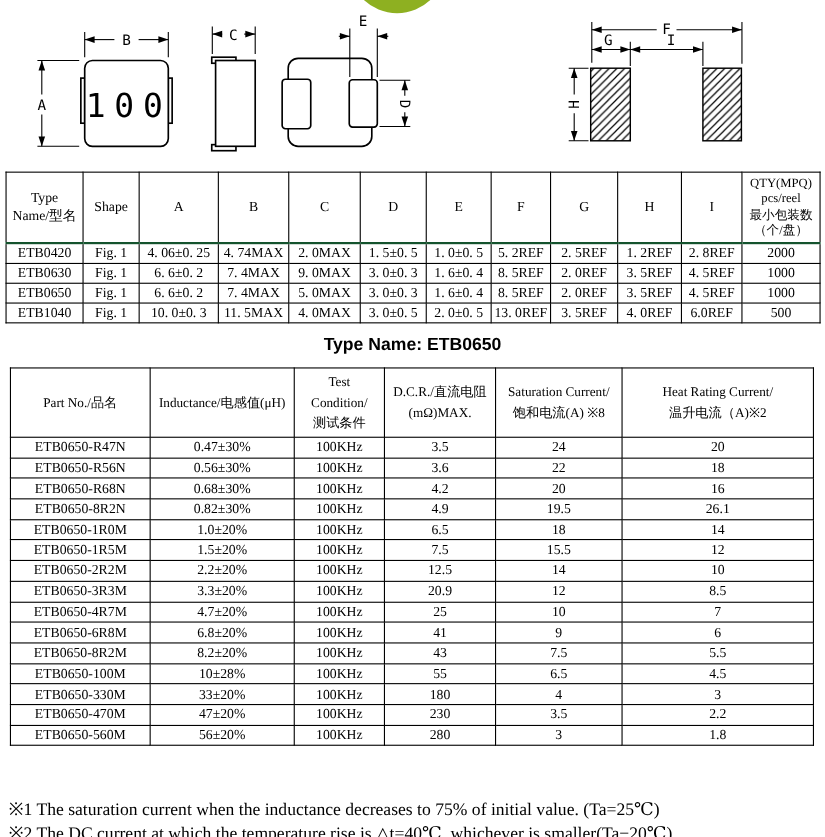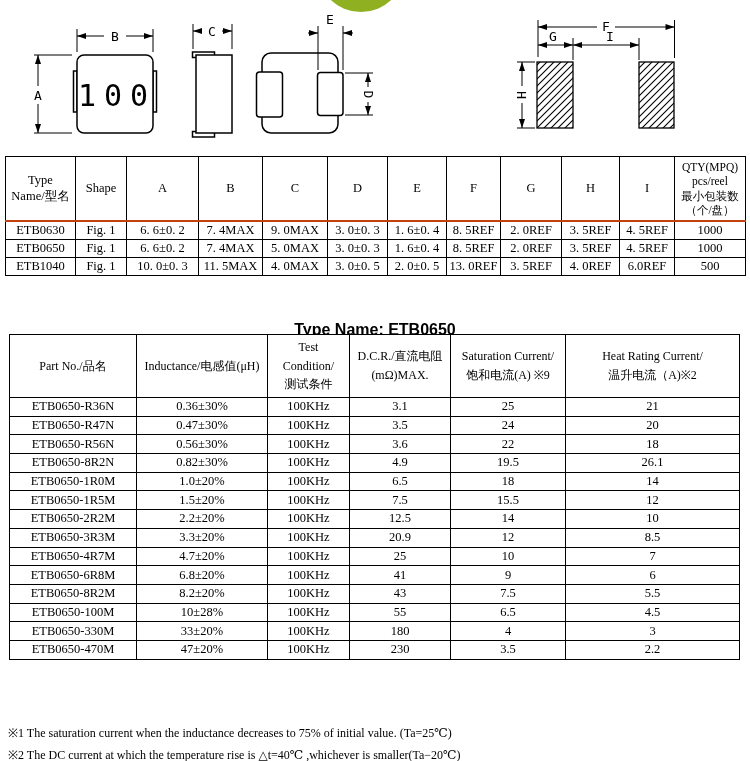--- a/index.html
+++ b/index.html
@@ -8,28 +8,28 @@
   .logo{position:absolute;left:317px;top:-76px;width:88px;height:88px;border-radius:50%;background:#8eb021;}
   svg.drawings{position:absolute;left:0;top:0;}
   svg .part{fill:#ffffff;stroke:#000;stroke-width:1.5;}
   svg .pad{stroke:#000;stroke-width:1.3;}
   svg .dim{stroke:#000;stroke-width:1;fill:none;}
   svg text.dimlabel{font-family:"DejaVu Sans Mono","Liberation Mono",monospace;font-size:13px;text-anchor:middle;fill:#000;}
   svg text.marking{font-family:"DejaVu Sans Mono","Liberation Mono",monospace;font-size:30px;letter-spacing:8px;text-anchor:middle;fill:#000;}
   table{position:absolute;border-collapse:collapse;table-layout:fixed;background:#fff;border:1.5px solid #000;}
   th,td{border:1px solid #000;text-align:center;vertical-align:middle;padding:0;overflow:hidden;}
   #spec-table{left:5px;top:156px;width:740px;}
-  #spec-table thead th{height:63px;font-size:12.5px;font-weight:normal;white-space:pre-line;line-height:1.25;border-bottom:2px solid #c2410c;border-radius:10px;}
+  #spec-table thead th{height:63px;font-size:12.5px;font-weight:normal;white-space:pre-line;line-height:1.25;border-bottom:2px solid #14532d;border-radius:10px;}
   #spec-table thead th:last-child{font-size:11.5px;}
   #spec-table tbody td{height:17px;font-size:12.5px;}
   #part-table{left:9px;top:334px;width:730px;}
   #part-table thead th{height:62px;font-size:12px;font-weight:normal;white-space:pre-line;line-height:1.55;}
   #part-table tbody td{height:17.7px;font-size:12.5px;}
-  .type-title{position:absolute;left:0;top:305px;width:750px;text-align:center;font-family:"Liberation Sans","DejaVu Sans",sans-serif;font-weight:bold;font-size:16px;margin-top:16px;}
-  .fn{position:absolute;left:8px;font-size:12px;white-space:nowrap;}
+  .type-title{position:absolute;left:0;top:305px;width:750px;text-align:center;font-family:"Liberation Sans","DejaVu Sans",sans-serif;font-weight:bold;font-size:16px;}
+  .fn{position:absolute;left:8px;font-size:16px;white-space:nowrap;}
   #fn1{top:724px;}
   #fn2{top:746px;}
 </style>
 </head>
 <body style="background: rgb(255, 255, 255);">
 
 <div class="page">
 
   <div class="logo" style="background: rgb(142, 176, 33);"></div>
 
@@ -131,20 +131,34 @@
           <th>H</th>
           <th>I</th>
           <th>QTY(MPQ)
 pcs/reel
 最小包装数
 （个/盘）</th>
         </tr>
     </thead>
     <tbody>
         <tr>
+          <td>ETB0420</td>
+          <td>Fig. 1</td>
+          <td>4. 06±0. 25</td>
+          <td>4. 74MAX</td>
+          <td>2. 0MAX</td>
+          <td>1. 5±0. 5</td>
+          <td>1. 0±0. 5</td>
+          <td>5. 2REF</td>
+          <td>2. 5REF</td>
+          <td>1. 2REF</td>
+          <td>2. 8REF</td>
+          <td>2000</td>
+        </tr>
+        <tr>
           <td>ETB0630</td>
           <td>Fig. 1</td>
           <td>6. 6±0. 2</td>
           <td>7. 4MAX</td>
           <td>9. 0MAX</td>
           <td>3. 0±0. 3</td>
           <td>1. 6±0. 4</td>
           <td>8. 5REF</td>
           <td>2. 0REF</td>
           <td>3. 5REF</td>
@@ -196,51 +210,51 @@
     <thead>
       <tr>
           <th>Part No./品名</th>
           <th>Inductance/电感值(μH)</th>
           <th>Test
 Condition/
 测试条件</th>
           <th>D.C.R./直流电阻
 (mΩ)MAX.</th>
           <th>Saturation Current/
-饱和电流(A) ※9</th>
+饱和电流(A) ※8</th>
           <th>Heat Rating Current/
 温升电流（A)※2</th>
         </tr>
     </thead>
     <tbody>
-        <tr>
-          <td>ETB0650-R36N</td>
-          <td>0.36±30%</td>
-          <td>100KHz</td>
-          <td>3.1</td>
-          <td>25</td>
-          <td>21</td>
-        </tr>
         <tr>
           <td>ETB0650-R47N</td>
           <td>0.47±30%</td>
           <td>100KHz</td>
           <td>3.5</td>
           <td>24</td>
           <td>20</td>
         </tr>
         <tr>
           <td>ETB0650-R56N</td>
           <td>0.56±30%</td>
           <td>100KHz</td>
           <td>3.6</td>
           <td>22</td>
           <td>18</td>
         </tr>
         <tr>
+          <td>ETB0650-R68N</td>
+          <td>0.68±30%</td>
+          <td>100KHz</td>
+          <td>4.2</td>
+          <td>20</td>
+          <td>16</td>
+        </tr>
+        <tr>
           <td>ETB0650-8R2N</td>
           <td>0.82±30%</td>
           <td>100KHz</td>
           <td>4.9</td>
           <td>19.5</td>
           <td>26.1</td>
         </tr>
         <tr>
           <td>ETB0650-1R0M</td>
           <td>1.0±20%</td>
@@ -314,19 +328,27 @@
           <td>3</td>
         </tr>
         <tr>
           <td>ETB0650-470M</td>
           <td>47±20%</td>
           <td>100KHz</td>
           <td>230</td>
           <td>3.5</td>
           <td>2.2</td>
         </tr>
+        <tr>
+          <td>ETB0650-560M</td>
+          <td>56±20%</td>
+          <td>100KHz</td>
+          <td>280</td>
+          <td>3</td>
+          <td>1.8</td>
+        </tr>
       </tbody>
   </table>
 
   <div class="fn" id="fn1">※1 The saturation current when the inductance decreases to 75% of initial value. (Ta=25℃)</div>
   <div class="fn" id="fn2">※2 The DC current at which the temperature rise is △t=40℃ ,whichever is smaller(Ta−20℃)</div>
 
 </div>
 
 </body></html>

